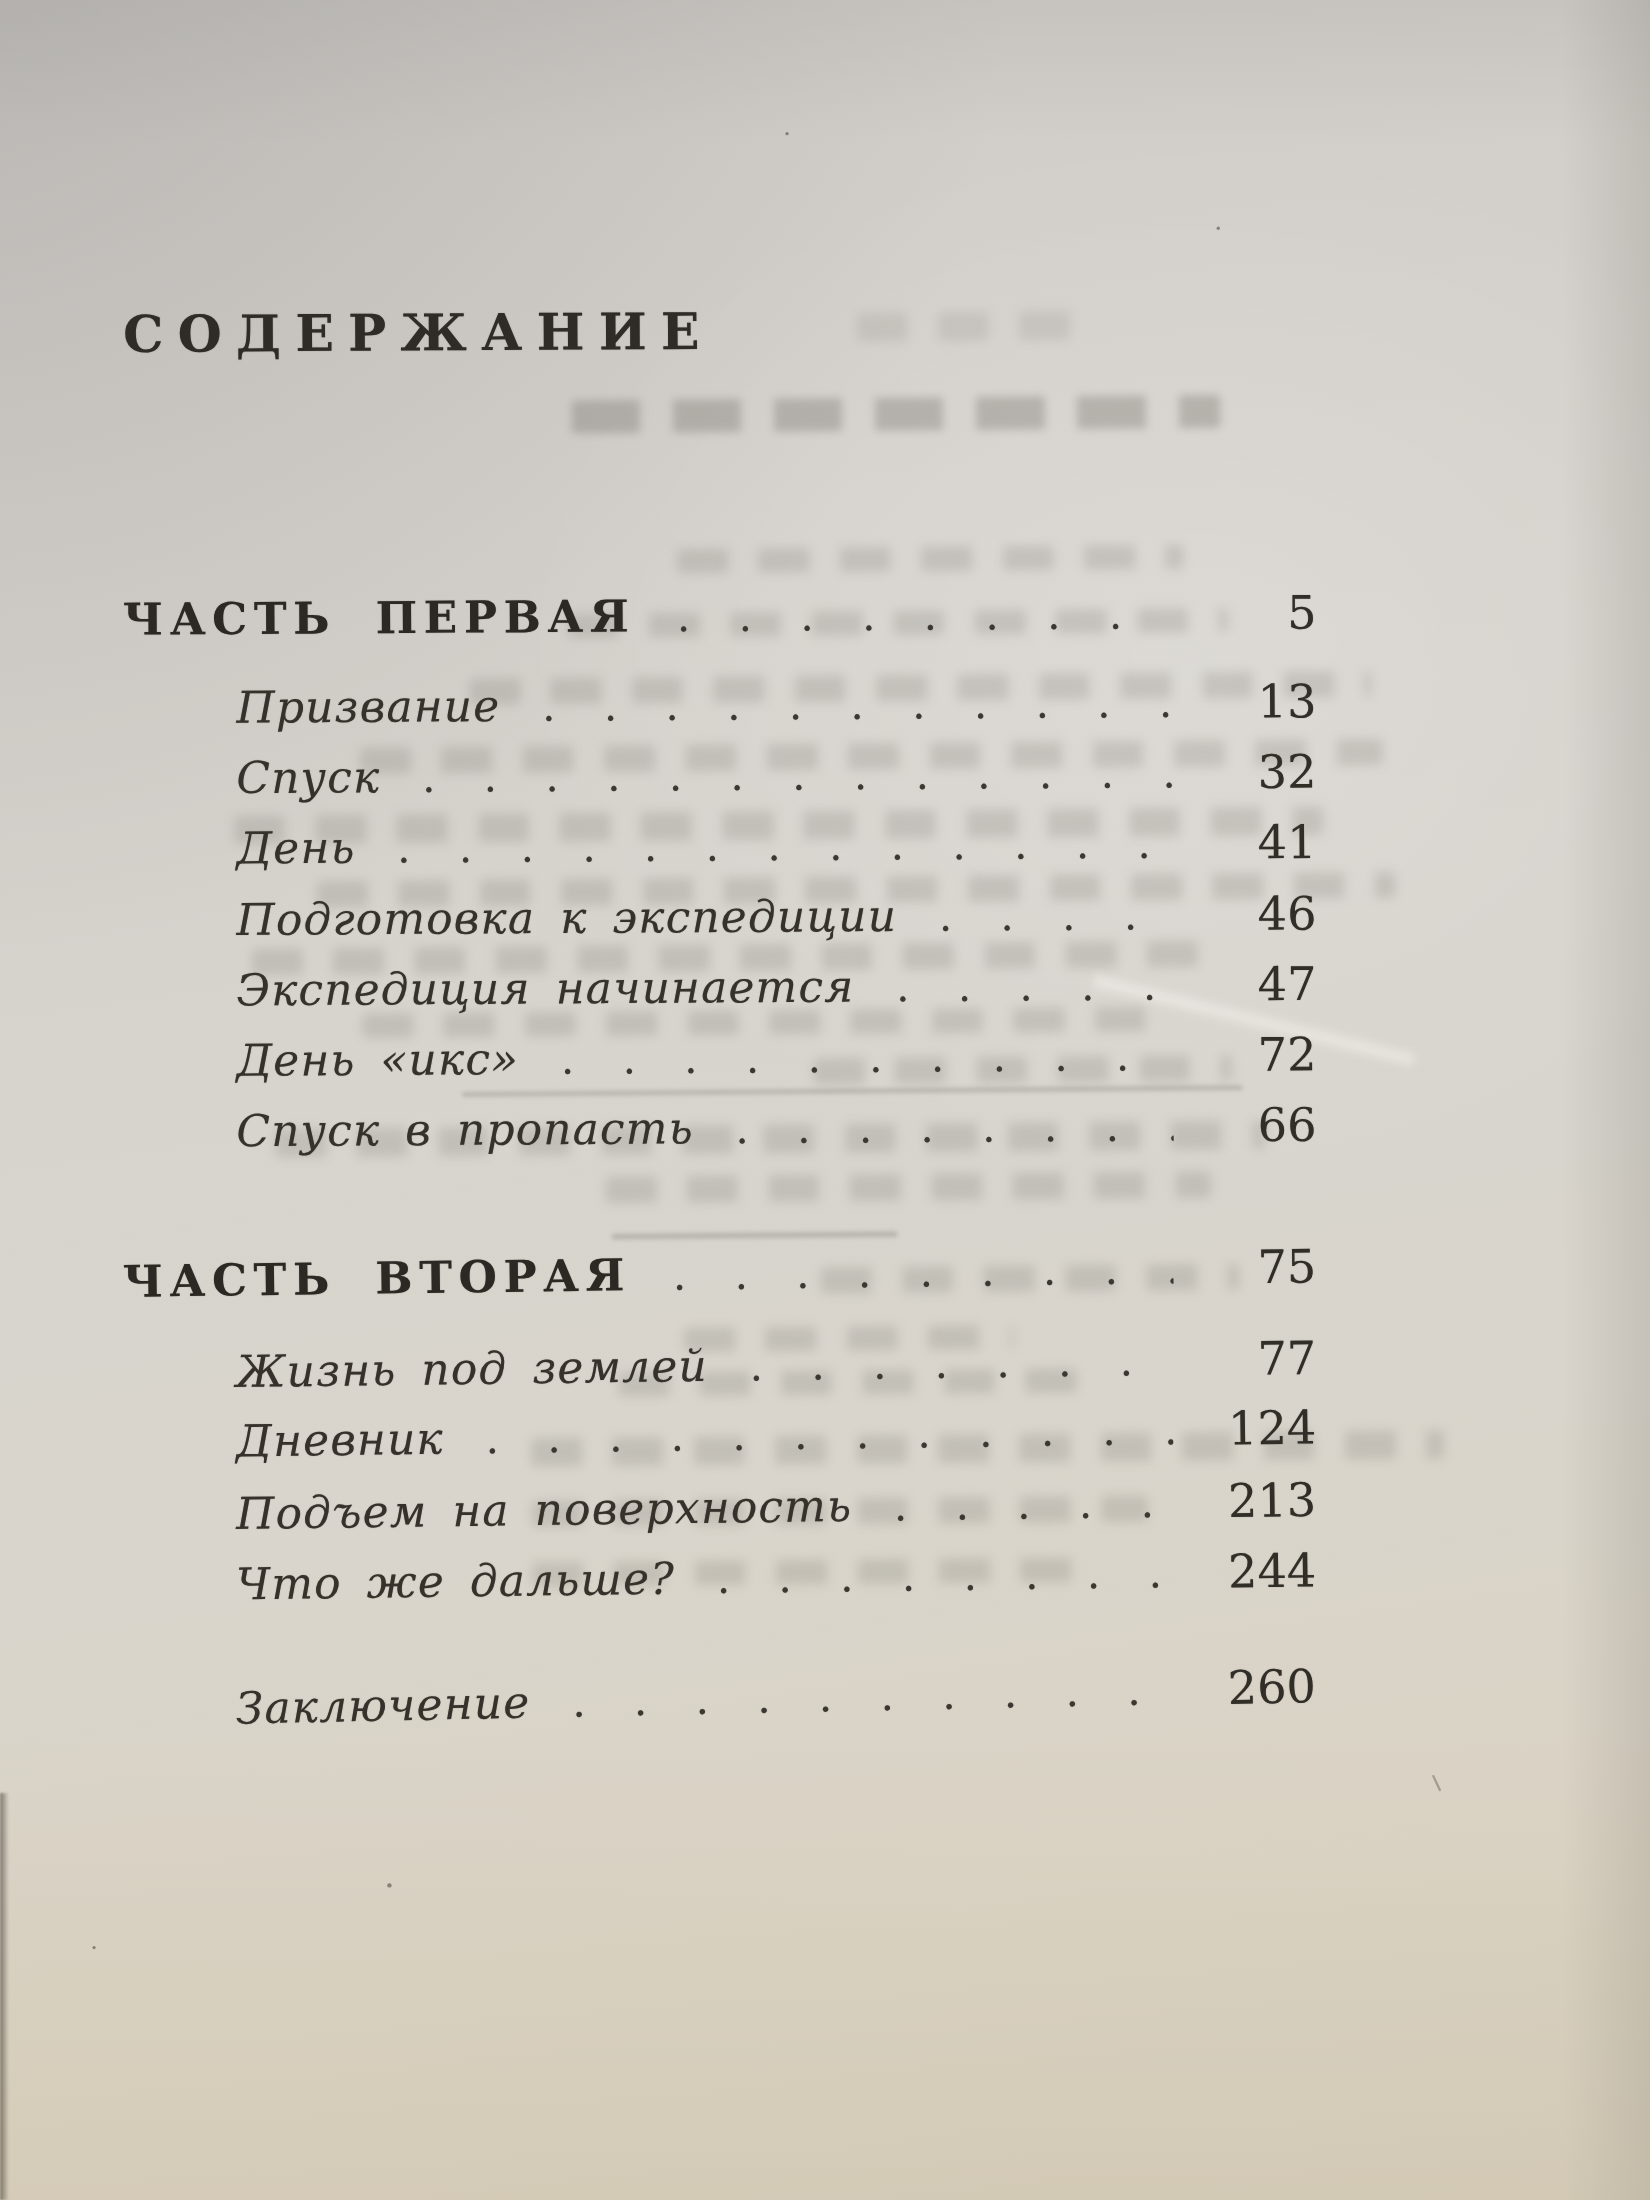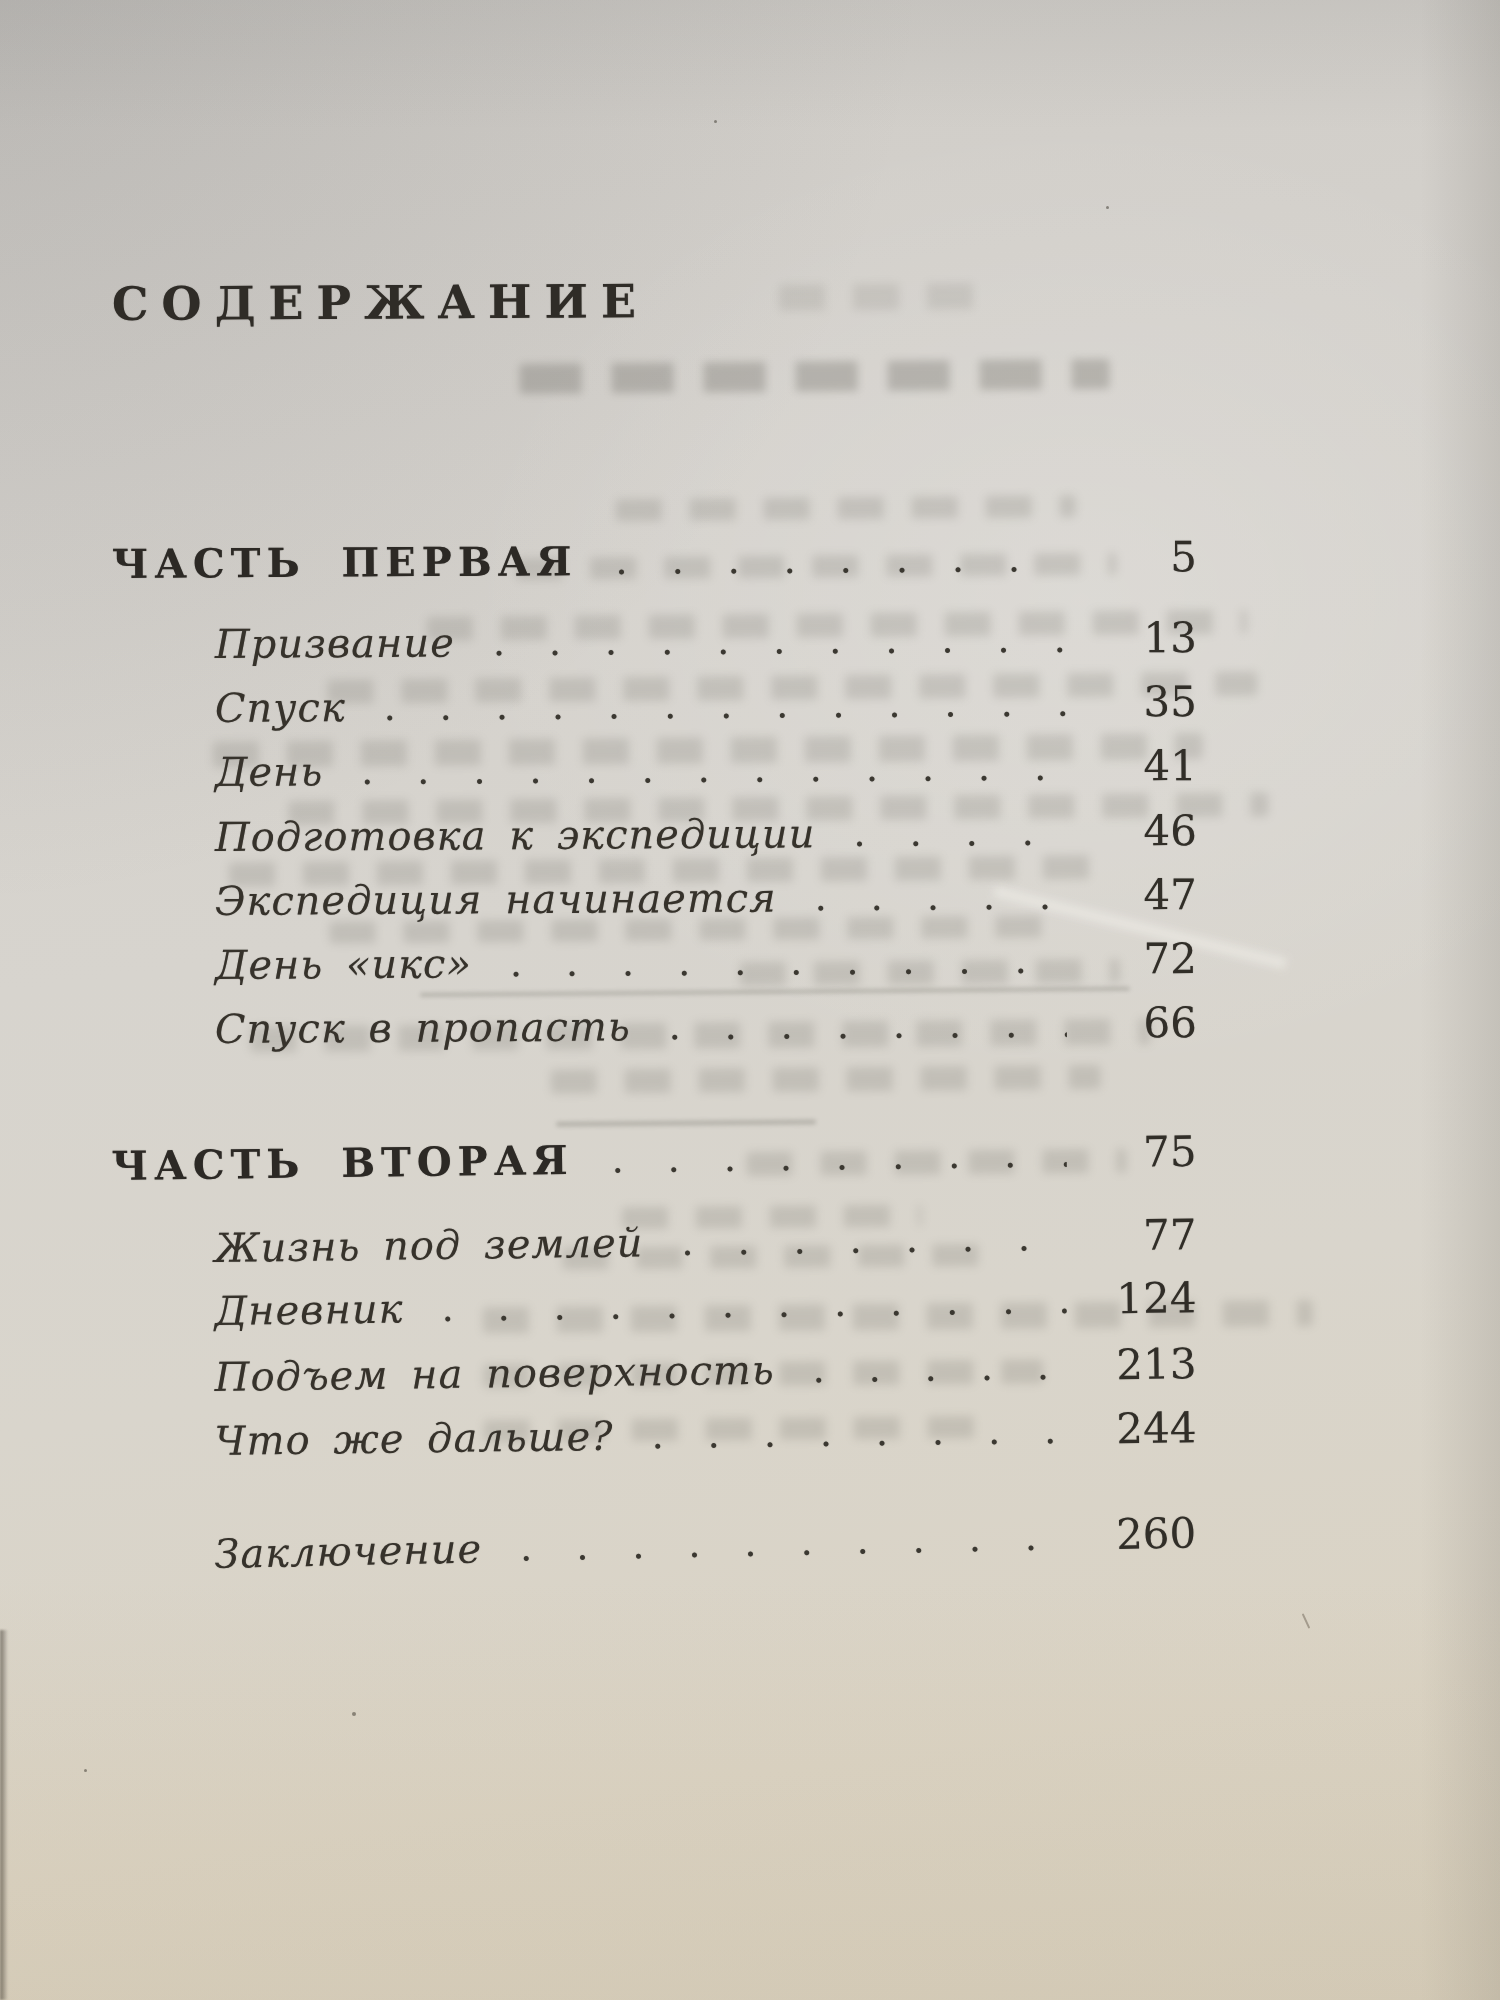--- a/index.html
+++ b/index.html
@@ -123,21 +123,21 @@
     </div>
 
     <div class="row item tilt-a" style="top:618px;">
       <span class="label">Призвание</span>
       <span class="dots">..............................</span>
       <span class="pagenum">13</span>
     </div>
     <div class="row item tilt-a" style="top:682px;">
       <span class="label">Спуск</span>
       <span class="dots">..............................</span>
-      <span class="pagenum">35</span>
+      <span class="pagenum">32</span>
     </div>
     <div class="row item tilt-a" style="top:746px;">
       <span class="label">День</span>
       <span class="dots">..............................</span>
       <span class="pagenum">41</span>
     </div>
     <div class="row item tilt-a" style="top:811px;">
       <span class="label">Подготовка к экспедиции</span>
       <span class="dots">..............................</span>
       <span class="pagenum">46</span>

